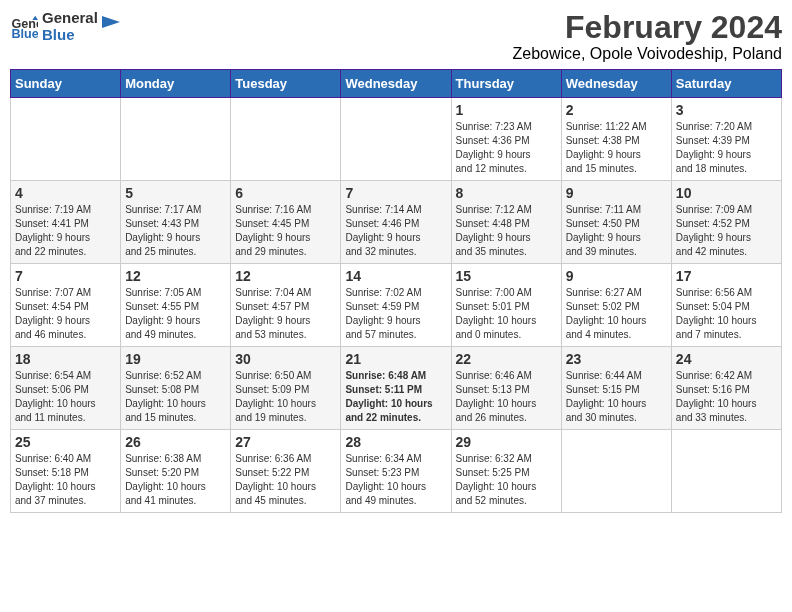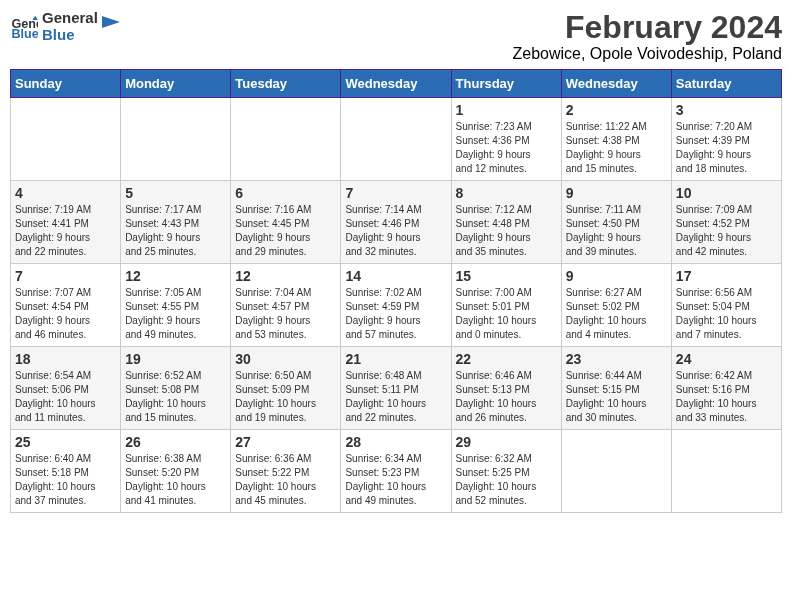--- a/index.html
+++ b/index.html
@@ -266,21 +266,21 @@
         </td>
         <td>
           <span class="day-number">30</span>
           <div class="day-info" style="white-space: pre-line;">Sunrise: 6:50 AM
 Sunset: 5:09 PM
 Daylight: 10 hours
 and 19 minutes.</div>
         </td>
         <td>
           <span class="day-number">21</span>
-          <div class="day-info" style="white-space: pre-line;">Sunrise: 6:48 AM
+          <div class="day-info" style="white-space: pre-line; font-weight: bold;">Sunrise: 6:48 AM
 Sunset: 5:11 PM
 Daylight: 10 hours
 and 22 minutes.</div>
         </td>
         <td>
           <span class="day-number">22</span>
           <div class="day-info" style="white-space: pre-line;">Sunrise: 6:46 AM
 Sunset: 5:13 PM
 Daylight: 10 hours
 and 26 minutes.</div>

